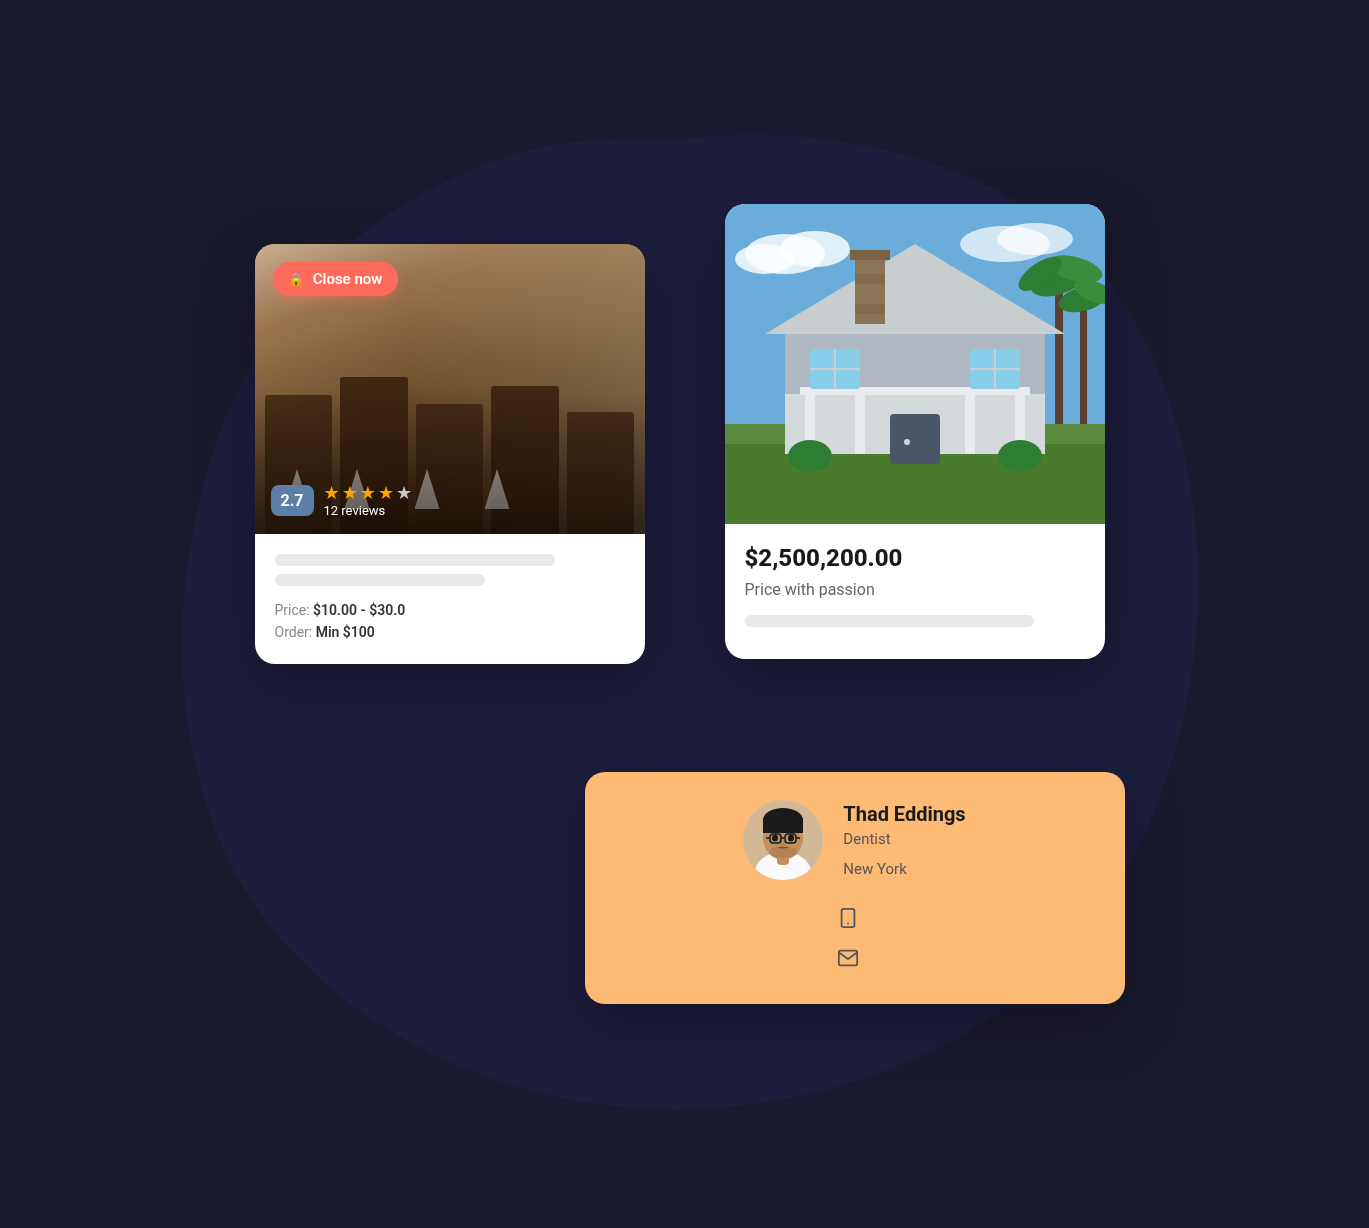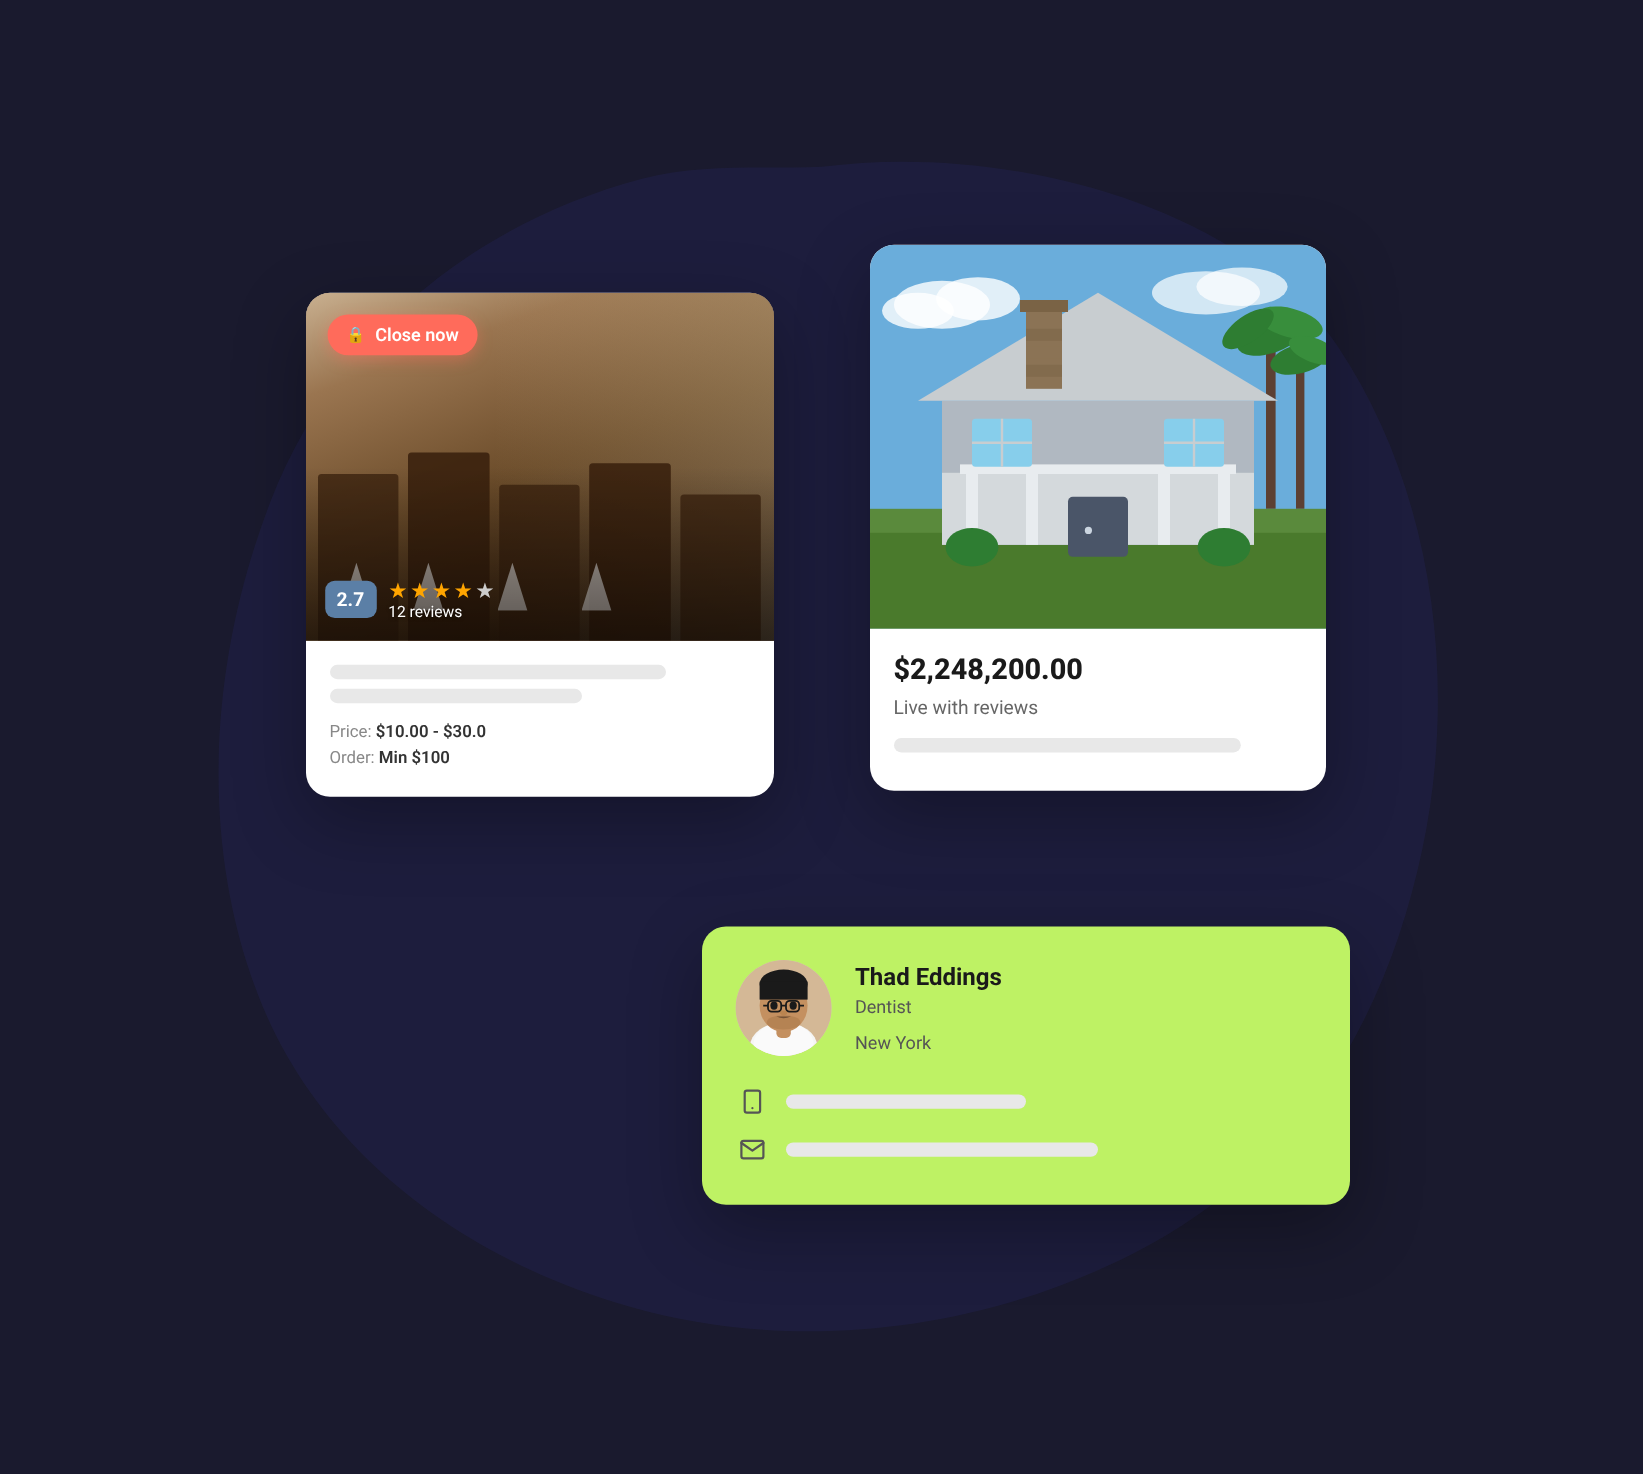--- a/index.html
+++ b/index.html
@@ -180,27 +180,28 @@
       color: #666;
       margin-bottom: 16px;
     }
 
     
     .contact-card {
       position: absolute;
       bottom: 60px;
       right: 10px;
       width: 540px;
-      background: #bef264;
+      background: #fdba74;
       border-radius: 20px;
       padding: 28px 28px 32px;
       box-shadow: 0 20px 60px rgba(0,0,0,0.3);
       z-index: 3;
       display: flex;
       flex-direction: column;
+      align-items: center;
     }
 
     .contact-header {
       display: flex;
       align-items: center;
       gap: 20px;
       margin-bottom: 24px;
     }
 
     .contact-avatar {
@@ -404,22 +405,22 @@
 
         <rect x="130" y="70" width="30" height="10" fill="#7A6345" opacity="0.5"></rect>
         <rect x="130" y="85" width="30" height="10" fill="#8B7355" opacity="0.4"></rect>
         <rect x="130" y="100" width="30" height="10" fill="#7A6345" opacity="0.5"></rect>
 
         <ellipse cx="85" cy="252" rx="22" ry="16" fill="#2E7D32"></ellipse>
         <ellipse cx="295" cy="252" rx="22" ry="16" fill="#2E7D32"></ellipse>
       </svg>
     </div>
     <div class="house-card__body">
-      <div class="house-price">$2,248,200.00</div>
-      <div class="house-subtitle">Live with reviews</div>
+      <div class="house-price">$2,500,200.00</div>
+      <div class="house-subtitle">Price with passion</div>
       <div class="skeleton-line" style="width:85%;"></div>
     </div>
   </div>
 
   <div class="contact-card">
     <div class="contact-header">
       <div class="contact-avatar">
         
         <svg class="avatar-svg" viewBox="0 0 80 80" xmlns="http://www.w3.org/2000/svg">
 

